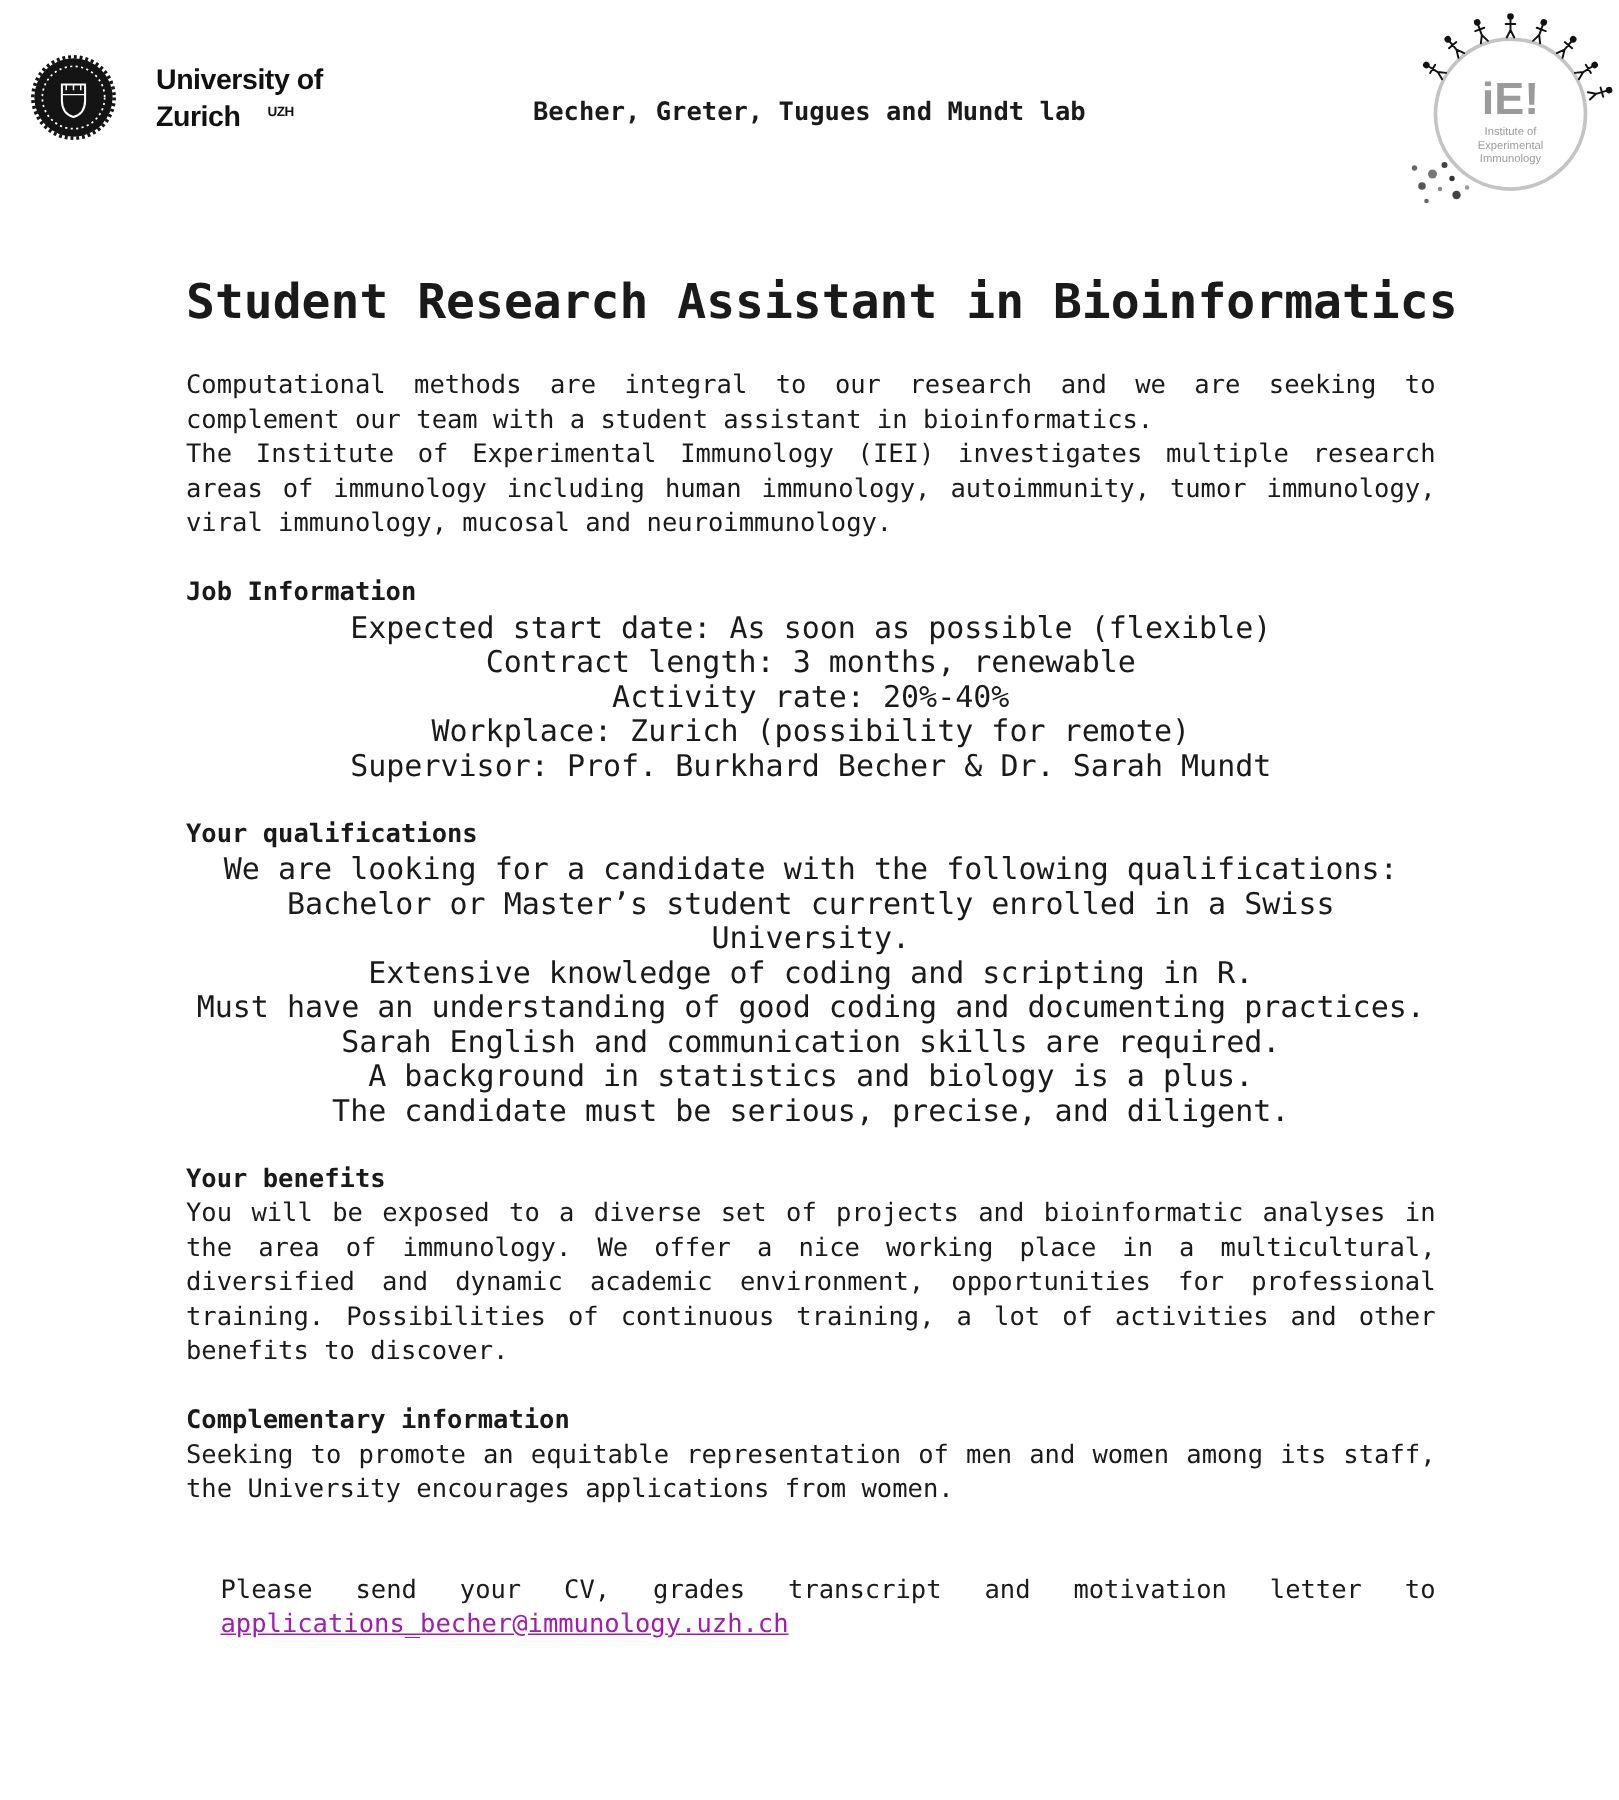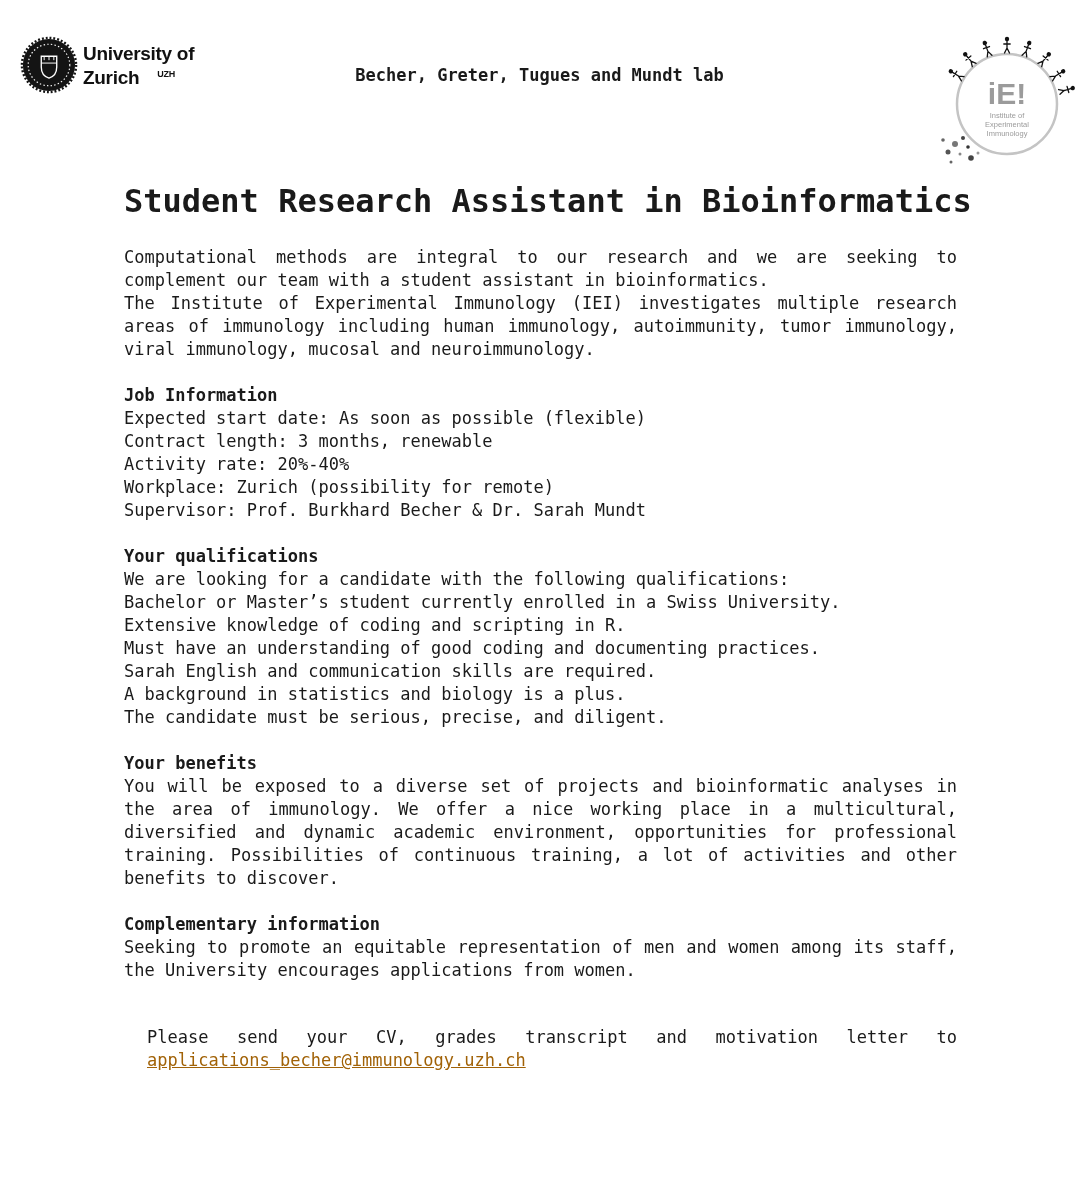--- a/index.html
+++ b/index.html
@@ -8,66 +8,66 @@
     color: #1a1a1a;
     font-family: "DejaVu Sans Mono", "Liberation Mono", monospace;
     position: relative;
     overflow: hidden;
   }
   .page { width: 1079px; height: 1200px; position: relative; }
 
   
   header { position: relative; height: 160px; }
 
-  .uzh-logo { position: absolute; left: 20px; top: 36px; display: flex; gap: 5px; align-items: flex-start; }
+  .uzh-logo { position: absolute; left: 20px; top: 36px; display: flex; gap: 26px; align-items: flex-start; }
   .uzh-logo svg { width: 58px; height: 58px; display: block; }
   .uzh-text {
     font-family: "Liberation Sans", sans-serif;
     font-weight: bold; font-size: 19px; line-height: 21px;
     letter-spacing: -0.3px; margin-top: 7px; color: #111;
   }
   .uzh-text sup { font-size: 9px; font-weight: bold; margin-left: 2px; padding-left: 16px; }
 
   .institute-header {
     position: absolute; left: 0; right: 0; top: 64px;
     text-align: center; font-weight: bold;
     font-size: 17px; line-height: 23px;
   }
 
-  .iei-logo { position: absolute; right: 2px; top: 32px; }
+  .iei-logo { position: absolute; right: 2px; top: 4px; }
   .iei-logo svg { width: 144px; height: 132px; display: block; }
   .iei-big { font-family: "Liberation Sans", sans-serif; font-size: 30px; font-weight: bold; fill: #9b9b9b; }
   .iei-small { font-family: "Liberation Sans", sans-serif; font-size: 7.5px; fill: #9b9b9b; }
 
   
   main { padding: 0 122px 0 124px; }
 
   h1 {
     font-size: 32px; font-weight: bold;
     margin: 22px 0 26px 0; letter-spacing: 0;
     white-space: nowrap;
   }
 
   .para { margin: 0; font-size: 17px; line-height: 23px; text-align: justify; }
-  .line { margin: 0; font-size: 17px; line-height: 23px; }
+  .line { margin: 0; font-size: 20px; line-height: 23px; text-align: center; }
 
   section { margin: 0; }
   .section-heading {
     font-size: 17px; line-height: 23px; font-weight: bold;
     margin: 23px 0 0 0;
   }
 
   .closing { margin-top: 44px; margin-left: 23px; }
   .closing-stretch {
     margin: 0; font-size: 17px; line-height: 23px;
     text-align: justify; text-align-last: justify;
   }
   .email-link {
     font-size: 17px; line-height: 23px;
-    color: #a16207; text-decoration: underline;
+    color: #a21caf; text-decoration: underline;
     display: inline-block; cursor: pointer;
   }
 </style>
 </head>
 <body>
 
 <div class="page">
 
   <header>
 

